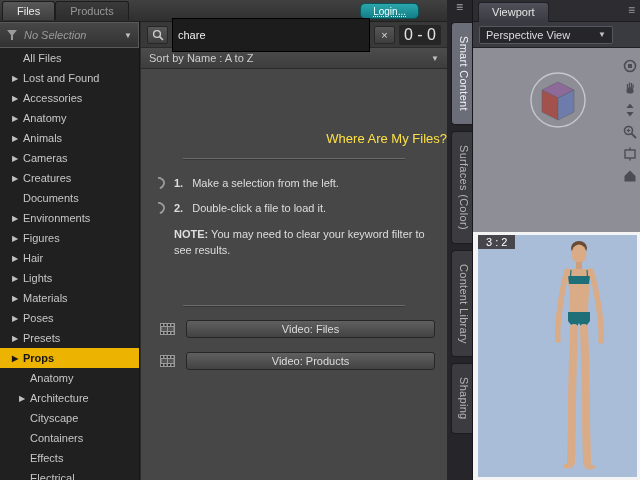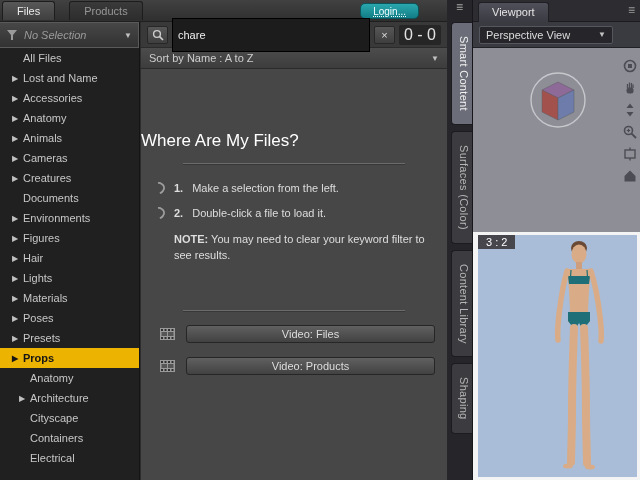--- a/index.html
+++ b/index.html
@@ -3,21 +3,21 @@
 <meta charset="utf-8">
 <style>
   *{margin:0;padding:0;box-sizing:border-box}
   html,body{width:640px;height:480px;overflow:hidden;background:#1d1d1d}
   .app{position:relative;width:640px;height:480px;overflow:hidden;background:#2d2d2d;
        font-family:"Liberation Sans",sans-serif;font-size:11px;color:#ccc}
 
   
   .topbar{position:absolute;left:0;top:0;width:447px;height:22px;
           background:linear-gradient(#414141,#2f2f2f);border-bottom:1px solid #1f1f1f}
-  .ftabs{position:absolute;left:2px;top:1px;display:flex;gap:14px}
+  .ftabs{position:absolute;left:2px;top:1px;display:flex;gap:0}
   .ftab{height:19px;line-height:18px;padding:0 14px;background:linear-gradient(#3a3a3a,#2d2d2d);
         color:#979797;border:1px solid #1d1d1d;border-bottom:none;border-radius:3px 3px 0 0}
   .ftab.active{background:linear-gradient(#585858,#3f3f3f);color:#ececec}
   .login{position:absolute;right:28px;top:3px;height:16px;padding:0 12px;
          background:linear-gradient(#2aa7ad,#137e87);border:1px solid #0a565c;border-radius:5px;
          color:#f0feff;font-size:10px;font-family:inherit;text-decoration:underline dotted;cursor:pointer}
 
   
   .sidebar{position:absolute;left:0;top:22px;width:140px;height:458px;background:#202020;border-right:1px solid #141414}
   .filter-row{height:26px;background:linear-gradient(#474747,#323232);border:1px solid #5a5a5a;border-left:none;
@@ -39,21 +39,21 @@
               padding:0 6px;border-bottom:1px solid #2b2b2b}
   .sq-btn{width:21px;height:18px;background:linear-gradient(#575757,#3f3f3f);border:1px solid #272727;
           border-radius:2px;display:flex;align-items:center;justify-content:center;color:#ddd;cursor:pointer}
   .search-input{flex:1;height:34px;background:#1c1c1c;border:1px solid #000;color:#efefef;
                 font-size:11px;padding:0 5px;font-family:inherit}
   .count{color:#e2e2e2;font-size:16px;background:#262626;padding:1px 5px;border-radius:2px}
   .sort-row{height:21px;background:linear-gradient(#4c4c4c,#3d3d3d);border-bottom:1px solid #2b2b2b;
             display:flex;align-items:center;padding:0 8px;color:#cecece}
   .sort-label{flex:1}
   .mc{position:absolute;top:47px;left:0;right:0;bottom:0;background:#474747;color:#dedede}
-  .mc-title{margin-top:62px;text-align:left;font-size:17px;color:#ffffff}
+  .mc-title{margin-top:62px;text-align:right;font-size:13px;color:#fde047}
   .divider{height:1px;background:#6b6b6b;box-shadow:0 1px 0 #383838;margin:12px 42px 0}
   .divider.lower{margin-top:46px}
   .steps{margin:18px 0 0 12px}
   .step{display:flex;align-items:center;gap:9px;margin-bottom:13px}
   .step-ico{width:12px;height:12px;border:2px solid #9c9c9c;border-left-color:transparent;
             border-bottom-color:transparent;border-radius:50%;transform:rotate(35deg);flex:0 0 auto}
   .step-num{font-weight:bold}
   .note{margin:8px 0 0 33px;width:268px;line-height:1.45}
   .note b{font-weight:bold}
   .video-row{display:flex;align-items:center;margin:14px 12px 0 18px;gap:10px}
@@ -117,21 +117,21 @@
     </div>
     <div class="cat-list">
 
         <div class="cat-row">
           <span class="exp"></span>
           <span class="cat-label">All Files</span>
         </div>
 
         <div class="cat-row arrow">
           <span class="exp"></span>
-          <span class="cat-label">Lost and Name</span>
+          <span class="cat-label">Lost and Found</span>
         </div>
 
         <div class="cat-row arrow">
           <span class="exp"></span>
           <span class="cat-label">Accessories</span>
         </div>
 
         <div class="cat-row arrow">
           <span class="exp"></span>
           <span class="cat-label">Anatomy</span>
@@ -210,20 +210,24 @@
         <div class="cat-row indent">
           <span class="exp"></span>
           <span class="cat-label">Cityscape</span>
         </div>
 
         <div class="cat-row indent">
           <span class="exp"></span>
           <span class="cat-label">Containers</span>
         </div>
 
+        <div class="cat-row indent">
+          <span class="exp"></span>
+          <span class="cat-label">Effects</span>
+        </div>
 
         <div class="cat-row indent">
           <span class="exp"></span>
           <span class="cat-label">Electrical</span>
         </div>
       </div>
   </div>
 
   <div class="middle">
     <div class="search-row">

